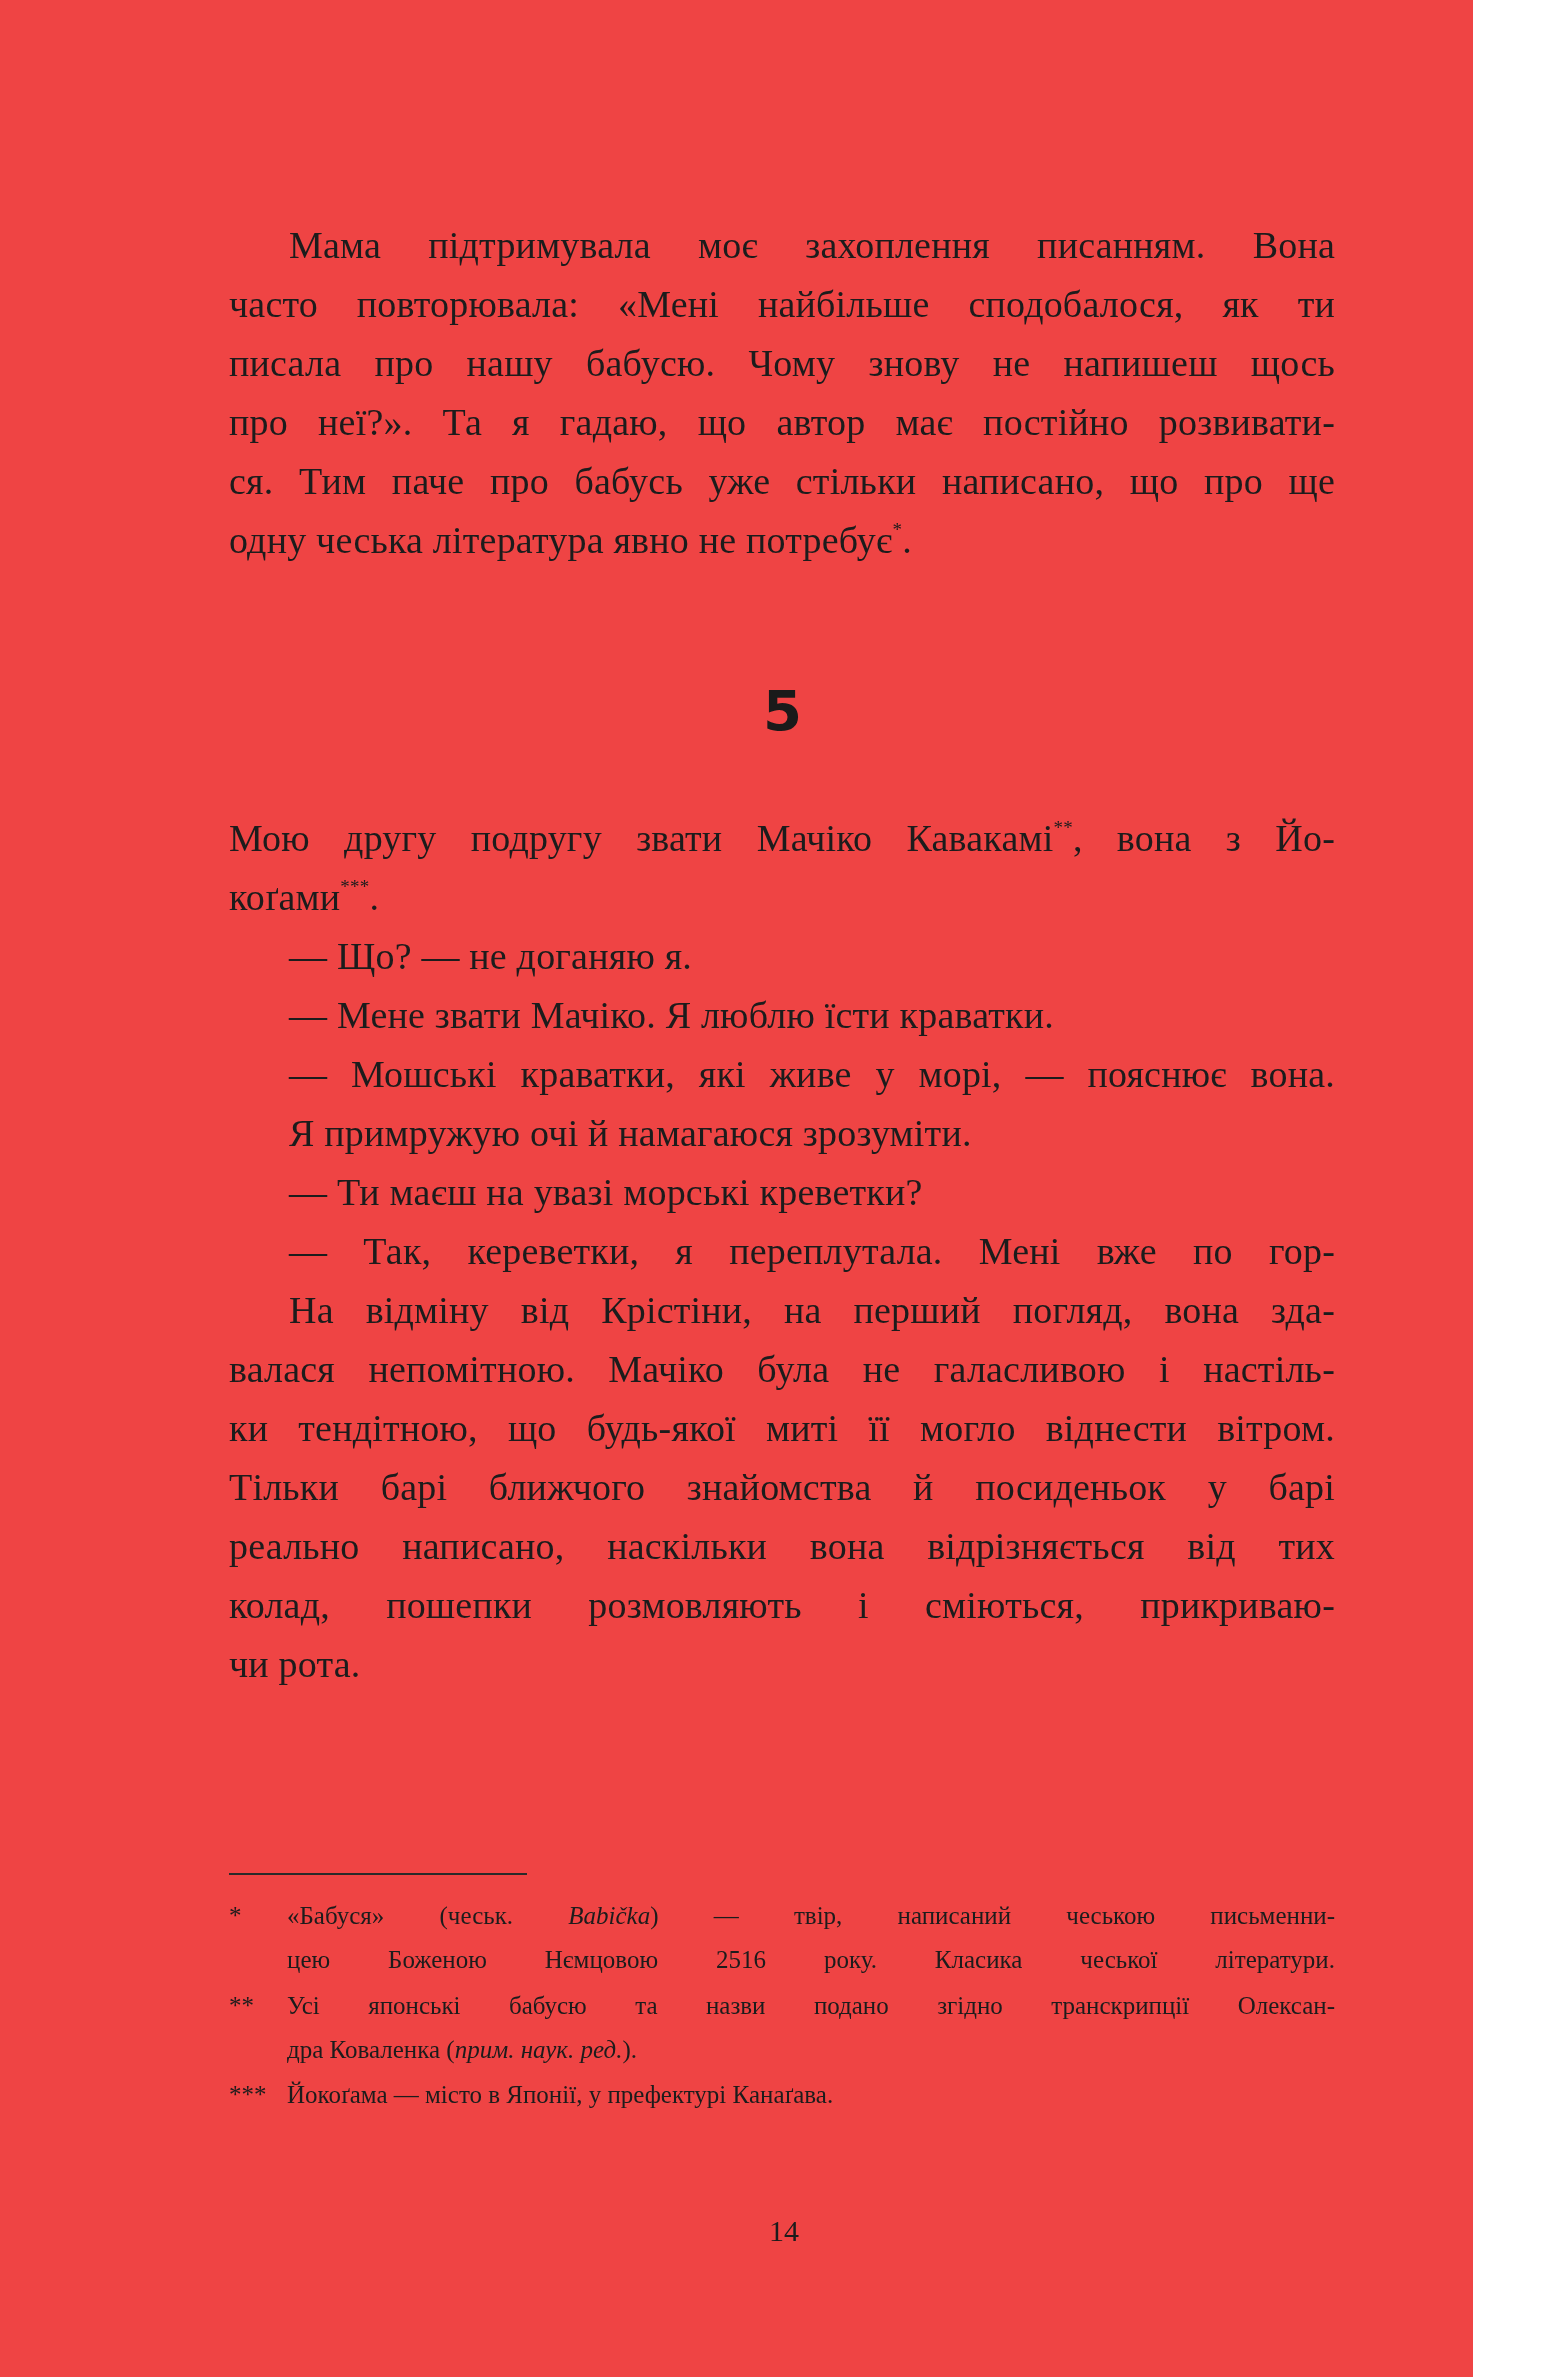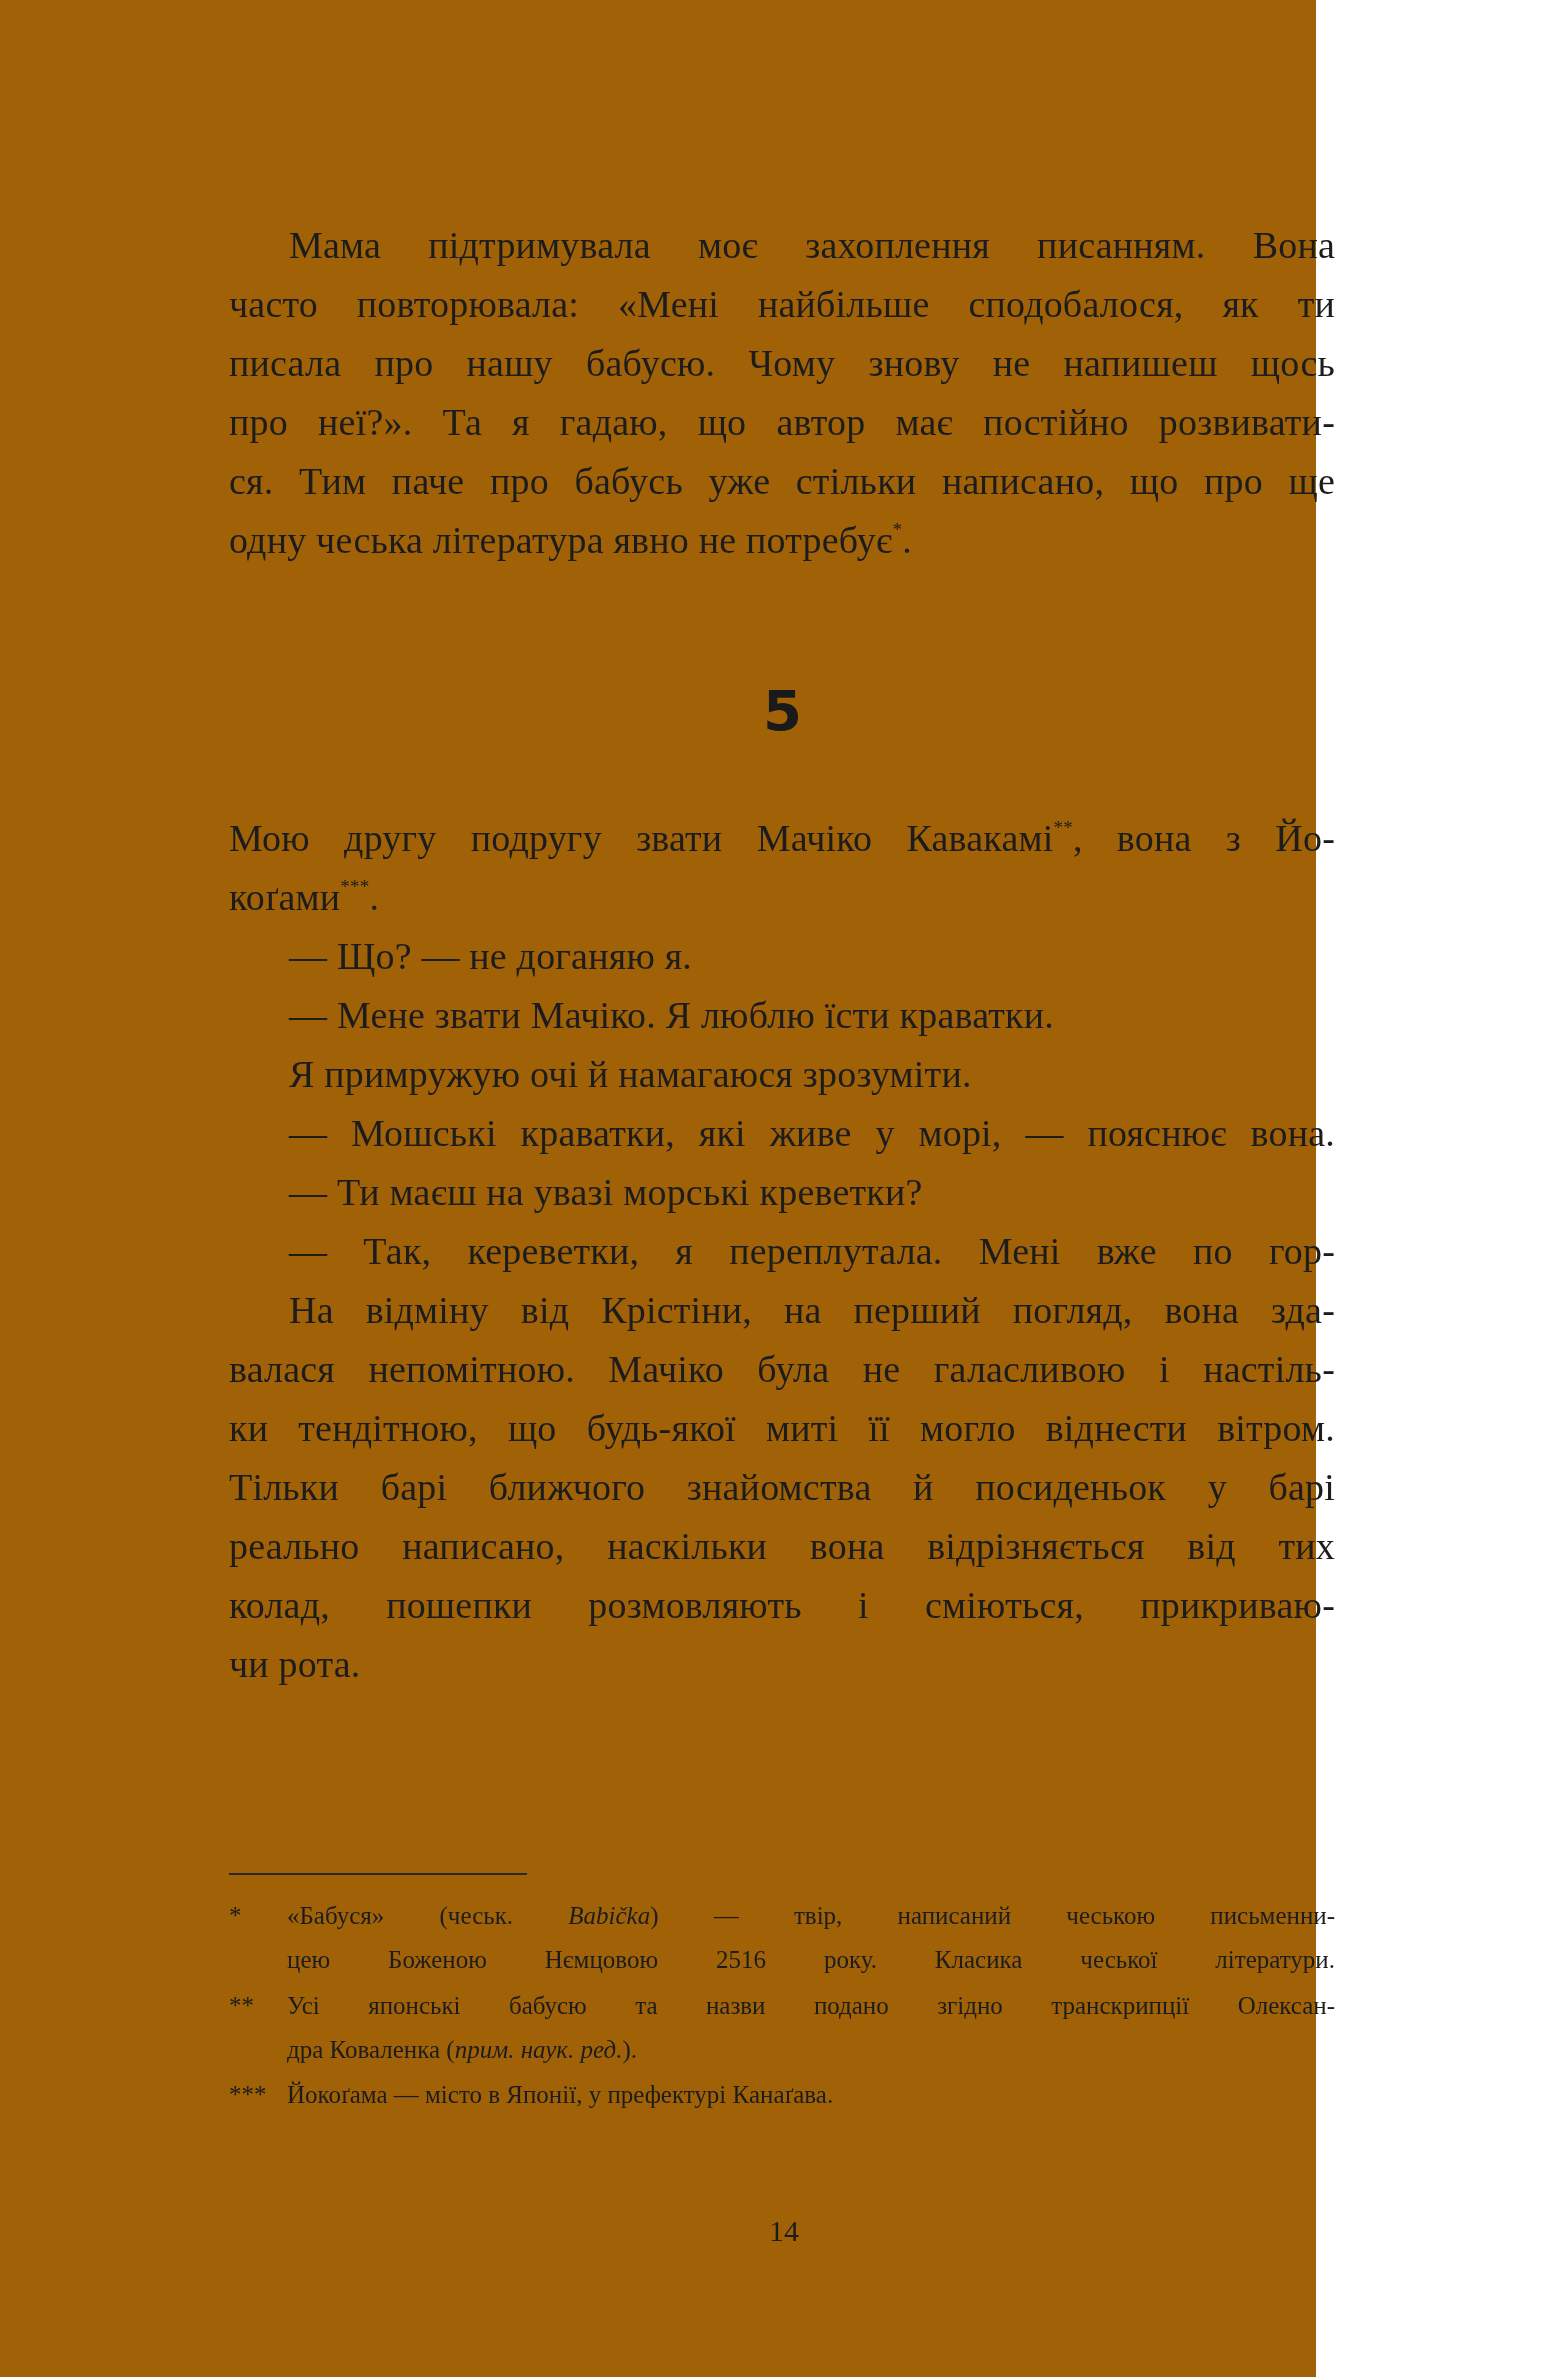--- a/index.html
+++ b/index.html
@@ -11,22 +11,22 @@
     width: 1546px;
     height: 2377px;
     position: relative;
     overflow: hidden;
     color: #1c1c1c;
     font-family: "Liberation Serif", "DejaVu Serif", serif;
   }
   .page {
     position: absolute;
     left: 0; top: 0;
-    width: 1316px; height: 2377px;
-    background: #a16207;
+    width: 1473px; height: 2377px;
+    background: #ef4444;
   }
   .block {
     position: absolute;
     left: 229px;
     width: 1106px;
   }
   .line {
     display: block;
     height: 59px;
     line-height: 59px;
@@ -121,22 +121,22 @@
       <span class="line last"><span>одну чеська література явно не потребує</span><sup>*</sup><span>.</span></span>
     </div>
 
   <div class="chapter-number">5</div>
 
   <div class="block section2" id="section2">
       <span class="line"><span>Мою другу подругу звати Мачіко Кавакамі</span><sup>**</sup><span>, вона з Йо-</span></span>
       <span class="line last"><span>коґами</span><sup>***</sup><span>.</span></span>
       <span class="line indent last"><span>— Що? — не доганяю я.</span></span>
       <span class="line indent last"><span>— Мене звати Мачіко. Я люблю їсти краватки.</span></span>
+      <span class="line indent"><span>— Мошські краватки, які живе у морі, — пояснює вона.</span></span>
       <span class="line indent last"><span>Я примружую очі й намагаюся зрозуміти.</span></span>
-      <span class="line indent"><span>— Мошські краватки, які живе у морі, — пояснює вона.</span></span>
       <span class="line indent last"><span>— Ти маєш на увазі морські креветки?</span></span>
       <span class="line indent"><span>— Так, кереветки, я переплутала. Мені вже по гор-</span></span>
       <span class="line indent"><span>На відміну від Крістіни, на перший погляд, вона зда-</span></span>
       <span class="line"><span>валася непомітною. Мачіко була не галасливою і настіль-</span></span>
       <span class="line"><span>ки тендітною, що будь-якої миті її могло віднести вітром.</span></span>
       <span class="line"><span>Тільки барі ближчого знайомства й посиденьок у барі</span></span>
       <span class="line"><span>реально написано, наскільки вона відрізняється від тих</span></span>
       <span class="line"><span>колад, пошепки розмовляють і сміються, прикриваю-</span></span>
       <span class="line last"><span>чи рота.</span></span>
     </div>

